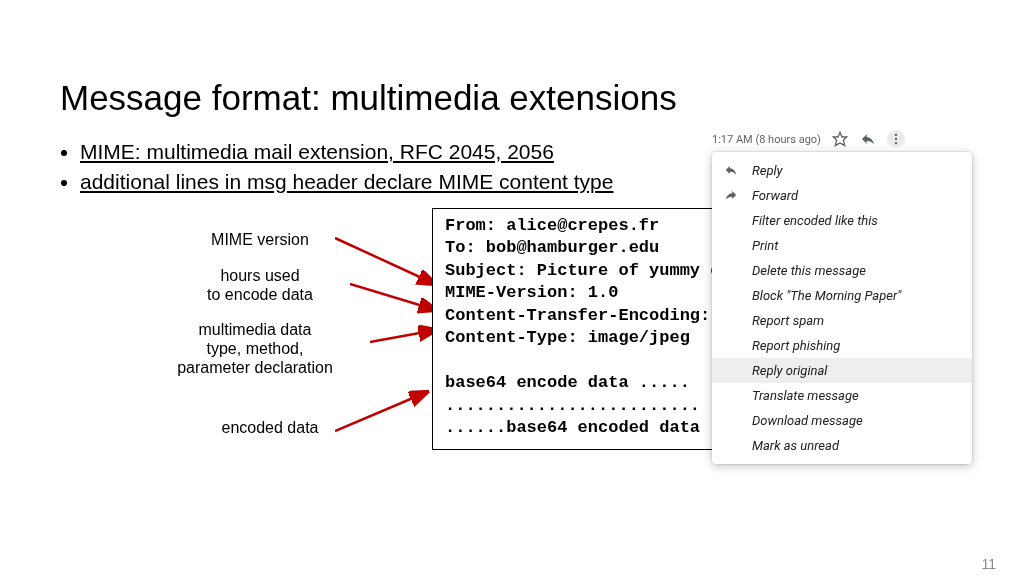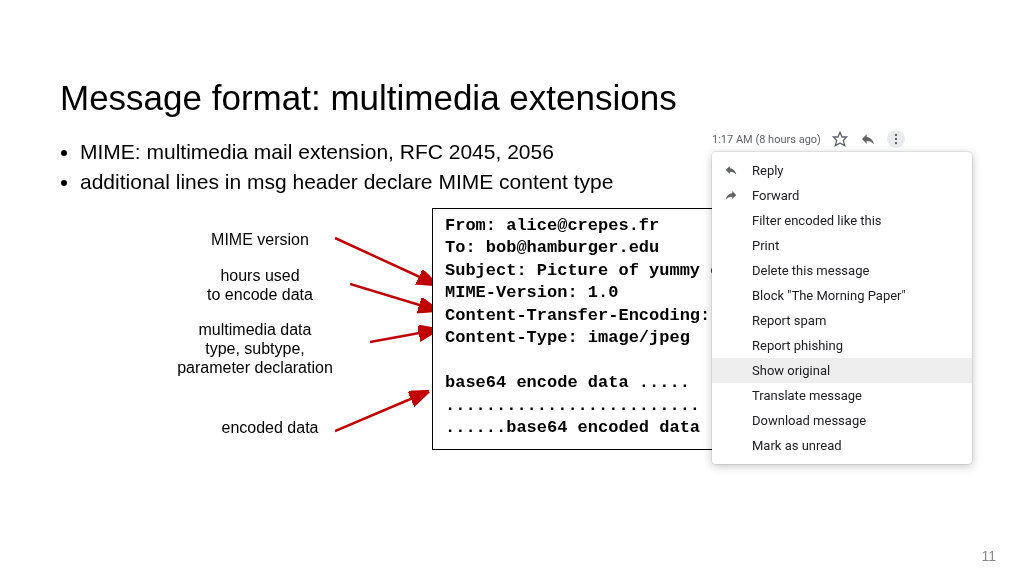--- a/index.html
+++ b/index.html
@@ -23,21 +23,21 @@
     font-weight: 400;
     margin: 0 0 22px 0;
     color: #000;
   }
   .bullets {
     margin: 0 0 14px 0;
     padding-left: 20px;
     font-size: 21px;
     list-style: disc;
   }
-  .bullets li { margin-bottom: 6px; }
+  .bullets li { margin-bottom: 6px; text-decoration: underline; }
 
   .body-row {
     position: relative;
     margin-top: 6px;
     height: 300px;
   }
 
   
   .anno {
     position: absolute;
@@ -101,39 +101,40 @@
     border-radius: 50%;
   }
   .kebab { background: #e8eaed; }
   .gmail-menu {
     background: #fff;
     border-radius: 4px;
     box-shadow: 0 2px 10px rgba(0,0,0,0.25), 0 0 0 1px rgba(0,0,0,0.06);
     padding: 6px 0;
     font-size: 13px;
     color: #202124;
+    font-style: italic;
   }
   .gmail-menu .item {
     padding: 5px 16px 5px 40px;
     position: relative;
     cursor: pointer;
   }
   .gmail-menu .item.selected { background: #eeeeee; }
   .gmail-menu .item .micon {
     position: absolute;
     left: 12px; top: 50%;
     transform: translateY(-50%);
     width: 16px; height: 16px;
     color: #5f6368;
   }
 
   .page-num {
     position: absolute;
     right: 28px;
-    bottom: 12px;
+    bottom: 4px;
     font-size: 14px;
     color: #888;
   }
 </style>
 </head>
 <body>
 
 <div class="slide">
   <h1 class="title">Message format: multimedia extensions</h1>
 
@@ -146,21 +147,21 @@
 
     <div class="anno" style="left:120px; top:22px; width:160px;">MIME version</div>
 
     <div class="anno" style="left:110px; top:58px; width:180px;">
       <span>hours used</span><br>
       <span>to encode data</span>
     </div>
 
     <div class="anno" style="left:70px; top:112px; width:250px;">
       <span>multimedia data</span><br>
-      <span>type, subtype,</span><br>
+      <span>type, method,</span><br>
       <span>parameter declaration</span>
     </div>
 
     <div class="anno" style="left:120px; top:210px; width:180px;">encoded data</div>
 
     <svg class="arrow" style="left:275px; top:24px;" width="110" height="60">
       <defs>
           <marker id="ah1" markerWidth="8" markerHeight="8" refX="7" refY="3" orient="auto">
             <path d="M0,0 L8,3 L0,6 Z" fill="#c00000"></path>
           </marker>
@@ -239,18 +240,18 @@
           </svg></span><span>Reply</span></div>
       <div class="item"><span class="micon"><svg viewBox="0 0 24 24" width="14" height="14" fill="currentColor">
             <path d="M14 9V5l7 7-7 7v-4.1c-5 0-8.5 1.6-11 5.1 1-5 4-10 11-11z"></path>
           </svg></span><span>Forward</span></div>
       <div class="item"><span>Filter encoded like this</span></div>
       <div class="item"><span>Print</span></div>
       <div class="item"><span>Delete this message</span></div>
       <div class="item"><span>Block "The Morning Paper"</span></div>
       <div class="item"><span>Report spam</span></div>
       <div class="item"><span>Report phishing</span></div>
-      <div class="item selected"><span>Show original</span></div>
+      <div class="item selected"><span>Reply original</span></div>
       <div class="item"><span>Translate message</span></div>
       <div class="item"><span>Download message</span></div>
       <div class="item"><span>Mark as unread</span></div>
     </div>
 </div>
 
 </body></html>

